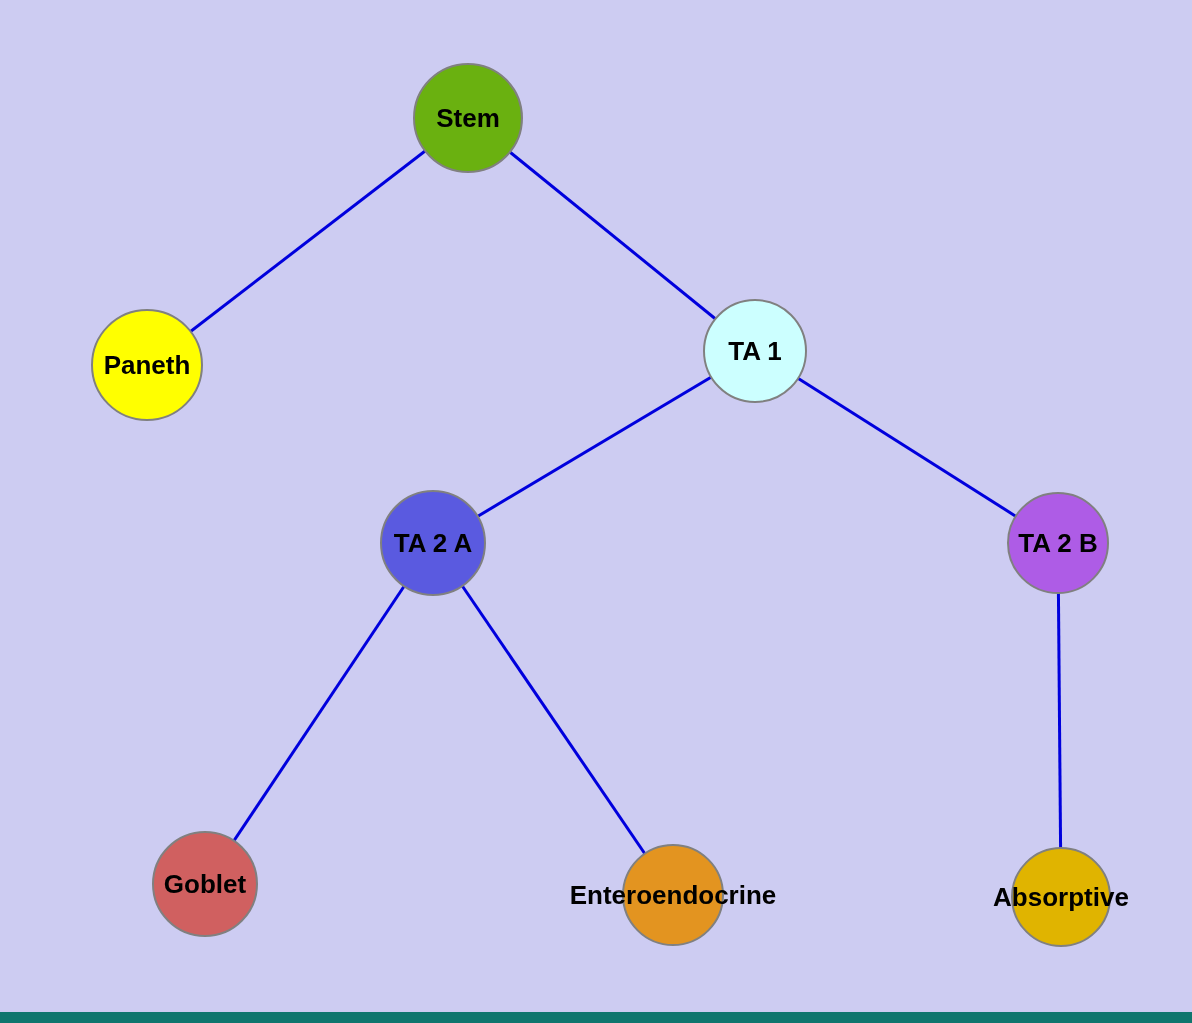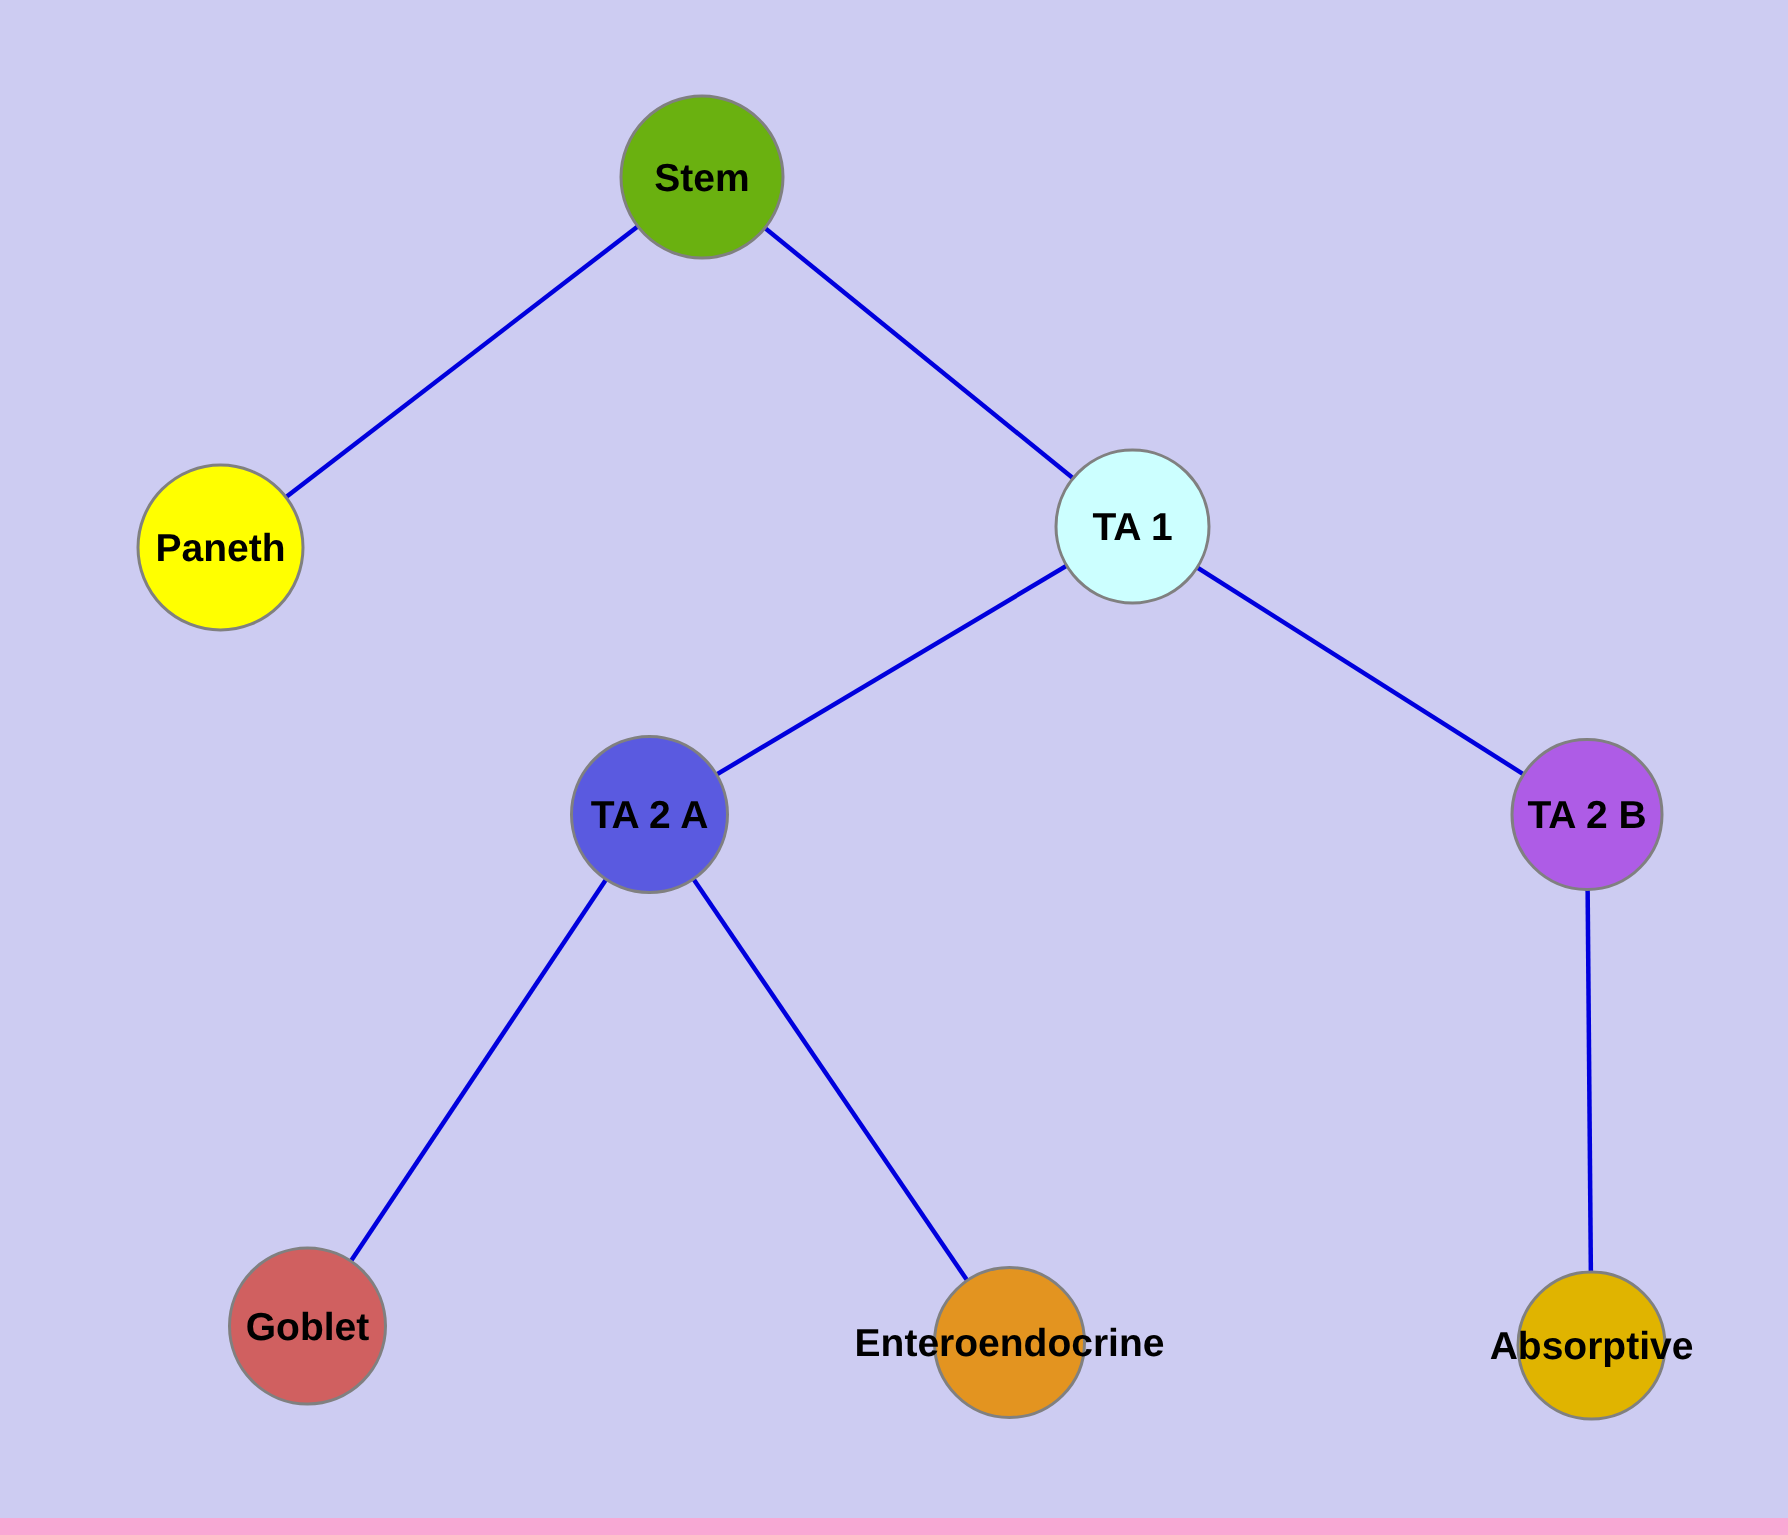--- a/index.html
+++ b/index.html
@@ -5,21 +5,21 @@
   html, body {
     margin: 0;
     padding: 0;
     background: #ffffff;
     font-family: "Liberation Sans", sans-serif;
   }
   .canvas {
     position: relative;
     width: 1192px;
     height: 1023px;
-    background: #f9a8d4;
+    background: #0f766e;
     overflow: hidden;
   }
   svg {
     display: block;
   }
   svg text {
     font-family: "Liberation Sans", "DejaVu Sans", sans-serif;
     font-weight: bold;
     fill: #000000;
     pointer-events: none;

